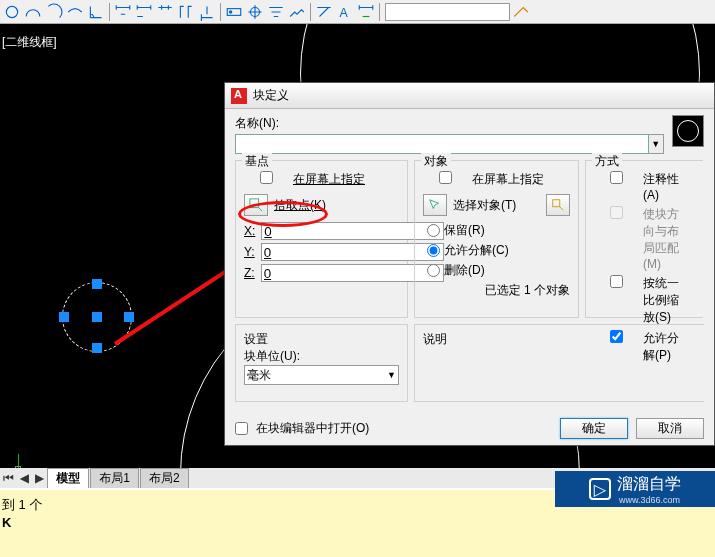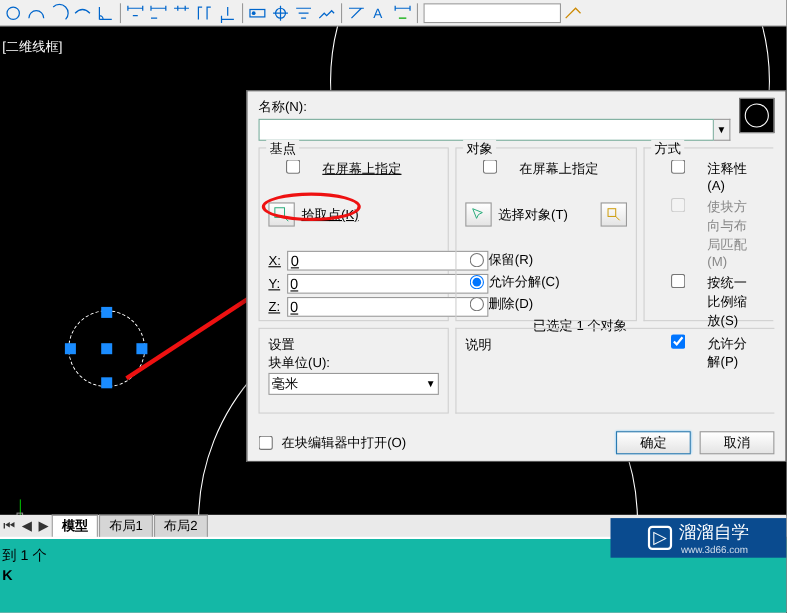--- a/index.html
+++ b/index.html
@@ -26,21 +26,21 @@
 .cursor-y { position: absolute; top: 430px; left: 18px; width: 1px; height: 25px; background: #0b0; }
 .cursor-box { position: absolute; top: 442px; left: 15px; width: 6px; height: 6px; border: 1px solid #888; }
 
 .red-arrow { position: absolute; top: 220px; left: 105px; pointer-events: none; }
 
 .tabs { position: absolute; top: 468px; left: 0; width: 715px; height: 20px; background: #eaeaea; display: flex; align-items: center; font-size: 12px; }
 .tab-arrow { padding: 0 3px; color: #333; }
 .tab { padding: 1px 8px; background: #d6d6d6; border: 1px solid #999; border-bottom: none; margin-right: 1px; }
 .tab.active { background: #fff; font-weight: bold; }
 
-.status { position: absolute; top: 490px; left: 0; width: 715px; height: 67px; background: #14b8a6; padding: 6px 2px; font-size: 13px; line-height: 18px; color: #000; }
+.status { position: absolute; top: 490px; left: 0; width: 715px; height: 67px; background: #fef9c3; padding: 6px 2px; font-size: 13px; line-height: 18px; color: #000; }
 
 
 .dialog { position: absolute; top: 82px; left: 224px; width: 491px; background: #f0f0f0; border: 1px solid #555; box-shadow: 0 0 10px rgba(0,0,0,0.5); }
 .titlebar { height: 26px; background: linear-gradient(#fdfdfd,#e4e4e4); border-bottom: 1px solid #bbb; display: flex; align-items: center; padding: 0 6px; }
 .titlebar .appicon { width: 16px; height: 16px; background: #d22; display: inline-block; margin-right: 6px; position: relative; }
 .titlebar .appicon::after { content:"A"; color:#fff; font-size:11px; font-weight:bold; position:absolute; left:3px; top:0; }
 .dlg-body { padding: 6px 10px 10px 10px; }
 .name-row { display: flex; gap: 8px; margin-bottom: 6px; }
 .name-col { flex: 1; }
 .name-col label { display: block; margin-bottom: 2px; }
@@ -50,21 +50,21 @@
 .preview-circle { width: 22px; height: 22px; border: 1px solid #fff; border-radius: 50%; }
 
 .groups { display: flex; gap: 6px; }
 .groupbox { border: 1px solid #d0d0d0; padding: 6px 8px 20px 8px; position: relative; }
 .groupbox .legend { position: absolute; top: -8px; left: 6px; background: #f0f0f0; padding: 0 3px; font-size: 12px; }
 .gb-left { width: 173px; height: 158px; text-decoration: underline; }
 .gb-mid { width: 165px; height: 158px; }
 .gb-right { width: 118px; height: 158px; border-right: none; }
 
 .chk-row { display: flex; align-items: flex-start; gap: 20px; margin: 4px 16px; }
-.btn-row { display: flex; align-items: center; gap: 6px; margin: 22px 0; text-align: center; }
+.btn-row { display: flex; align-items: center; gap: 6px; margin: 6px 0; text-align: center; }
 .icon-btn { width: 24px; height: 22px; border: 1px solid #999; background: linear-gradient(#fff,#e4e4e4); display: flex; align-items: center; justify-content: center; }
 .icon-btn svg { width: 14px; height: 14px; }
 
 .coord-row { display: flex; align-items: center; gap: 6px; margin: 3px 0; }
 .coord-row label { width: 16px; text-align: right; }
 .coord-input { flex: 1; height: 18px; border: 1px solid #999; background: #fff; padding: 0 2px; }
 
 .radio-row { display: flex; align-items: center; gap: 4px; margin: 3px 0 3px 4px; }
 .sub-indent { margin-left: 18px; color: #000; text-align: right; }
 
@@ -223,20 +223,24 @@
   <div class="tab">布局1</div>
   <div class="tab">布局2</div>
 </div>
 
 <div class="status">
   <div>到 1 个</div>
   <div style="font-weight:bold;">K</div>
 </div>
 
 <div class="dialog">
+  <div class="titlebar">
+    <span class="appicon"></span>
+    <span>块定义</span>
+  </div>
   <div class="dlg-body">
     <div class="name-row">
       <div class="name-col">
         <label>名称(N):</label>
         <div style="display:flex;">
           <input class="name-input" value="" style="">
           <div class="combo-arrow">▼</div>
         </div>
       </div>
       <div class="preview">

